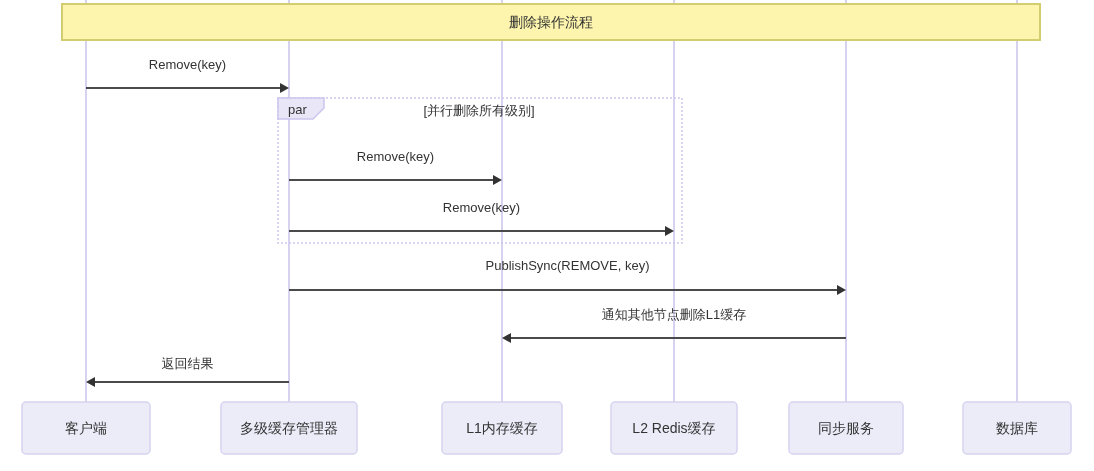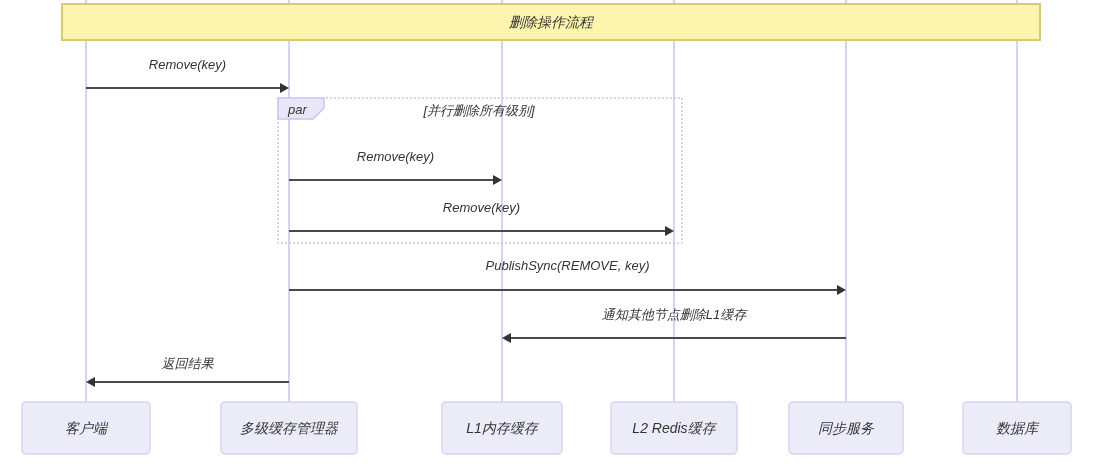--- a/index.html
+++ b/index.html
@@ -9,21 +9,20 @@
   }
   body {
     font-family: "Liberation Sans", "DejaVu Sans", sans-serif;
   }
   #diagram-root {
     position: relative;
     width: 1094px;
     height: 471px;
     overflow: hidden;
     background: #ffffff;
-    font-style: italic;
   }
   #diagram-svg {
     position: absolute;
     top: 0;
     left: 0;
     width: 1094px;
     height: 471px;
     display: block;
   }
   .lifeline {

